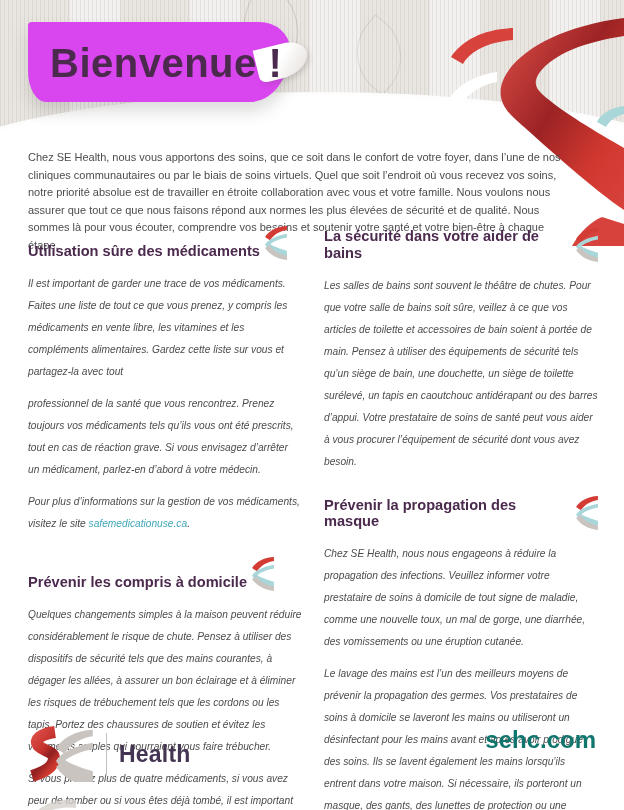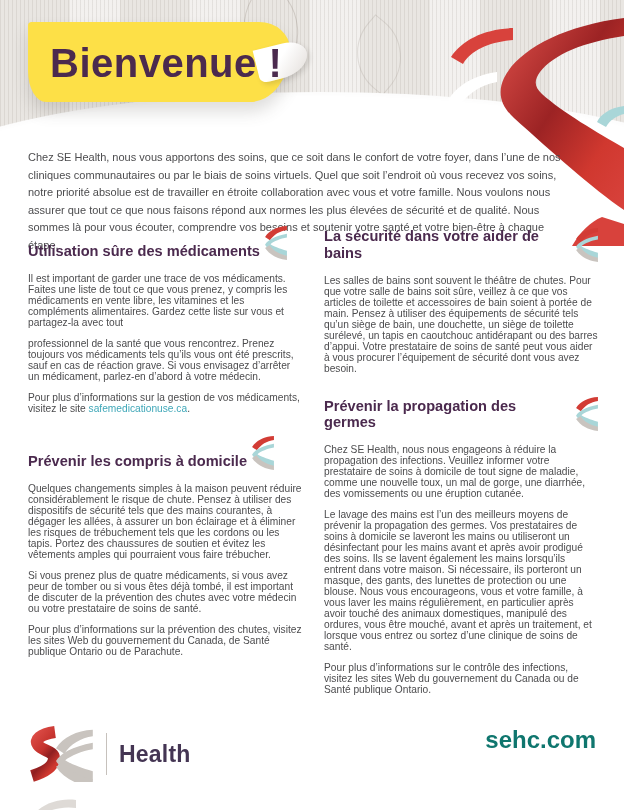--- a/index.html
+++ b/index.html
@@ -25,21 +25,21 @@
   .leaf-1{width:70px;height:70px;left:235px;top:-6px;}
   .leaf-2{width:56px;height:56px;left:350px;top:26px;border-color:rgba(140,128,118,.2);}
   .leaf-3{width:64px;height:64px;left:120px;top:40px;border-color:rgba(140,128,118,.16);}
   .header-curve{
     position:absolute;left:-120px;top:92px;width:880px;height:220px;
     background:#ffffff;border-radius:50%;
     box-shadow:0 -4px 10px rgba(90,80,75,.10) inset;
   }
   .banner{
     position:absolute;left:28px;top:22px;width:262px;height:80px;
-    background:#fde047;
+    background:#d946ef;
     border-radius:4px 34px 44px 20px / 4px 30px 58px 34px;
     box-shadow:0 10px 16px rgba(80,70,65,.18);
   }
   .banner-curl{
     position:absolute;right:-18px;top:22px;width:52px;height:34px;
     background:linear-gradient(135deg,#ffffff 45%,#e2ddd9 100%);
     border-radius:0 70% 100% 30%;
     transform:rotate(-14deg);
     box-shadow:2px 3px 5px rgba(80,70,65,.18);
   }
@@ -60,21 +60,21 @@
     display:flex;gap:22px;
   }
   .col{flex:1 1 0;min-width:0;}
   h2.sec-heading{
     display:flex;align-items:flex-end;gap:5px;
     margin:0 0 13px 0;
     font-size:14.6px;font-weight:bold;color:#4b2a4e;line-height:1.15;
   }
   h2.sec-heading .mark{flex:0 0 auto;margin-top:-3px;}
   .sec{margin-bottom:24px;}
-  .sec p{margin:0 0 10px 0;font-size:10.2px;line-height:11px;color:#4c4c4e;}
+  .sec p{margin:0 0 10px 0;font-size:10.2px;line-height:22px;color:#4c4c4e;font-style:italic;}
   .sec p:last-child{margin-bottom:0;}
   a.link{color:#3fa7b8;text-decoration:none;cursor:pointer;}
   
   .footer{
     position:absolute;left:28px;right:28px;bottom:28px;
     display:flex;justify-content:space-between;align-items:flex-start;
   }
   .brand{display:flex;align-items:center;gap:12px;}
   .brand-divider{width:1px;height:42px;background:#c6c1bc;}
   .brand-name{font-size:23px;font-weight:bold;color:#443553;letter-spacing:.2px;}
@@ -127,21 +127,21 @@
     <div class="sec">
       <h2 class="sec-heading">
         <span>Utilisation sûre des médicaments</span>
         <svg class="mark" viewBox="0 0 40 64" width="22" height="35" aria-hidden="true">
           <path fill="#D23C35" d="M40,2 C22,3 8,10 0,22 L9,28 C16,17 27,11 40,9 Z"></path>
           <path fill="#A9D6D8" d="M40,16 C18,20 4,28 0,36 C6,46 22,54 40,57 L40,47 C26,43 14,38 10,35 C16,30 28,25 40,23 Z"></path>
           <path fill="#C9C4BF" d="M0,42 L8,37 C15,47 27,54 40,56 L40,64 C22,62 8,54 0,42 Z"></path>
         </svg>
       </h2>
       <p>Il est important de garder une trace de vos médicaments. Faites une liste de tout ce que vous prenez, y compris les médicaments en vente libre, les vitamines et les compléments alimentaires. Gardez cette liste sur vous et partagez-la avec tout</p>
-      <p>professionnel de la santé que vous rencontrez. Prenez toujours vos médicaments tels qu’ils vous ont été prescrits, sauf en cas de réaction grave. Si vous envisagez d’arrêter un médicament, parlez-en d’abord à votre médecin.</p>
+      <p>professionnel de la santé que vous rencontrez. Prenez toujours vos médicaments tels qu’ils vous ont été prescrits, tout en cas de réaction grave. Si vous envisagez d’arrêter un médicament, parlez-en d’abord à votre médecin.</p>
       <p><span>Pour plus d’informations sur la gestion de vos médicaments, visitez le site </span><a class="link">safemedicationuse.ca</a><span>.</span></p>
     </div>
 
     <div class="sec">
       <h2 class="sec-heading">
         <span>Prévenir les compris à domicile</span>
         <svg class="mark" viewBox="0 0 40 64" width="22" height="35" aria-hidden="true">
           <path fill="#D23C35" d="M40,2 C22,3 8,10 0,22 L9,28 C16,17 27,11 40,9 Z"></path>
           <path fill="#A9D6D8" d="M40,16 C18,20 4,28 0,36 C6,46 22,54 40,57 L40,47 C26,43 14,38 10,35 C16,30 28,25 40,23 Z"></path>
           <path fill="#C9C4BF" d="M0,42 L8,37 C15,47 27,54 40,56 L40,64 C22,62 8,54 0,42 Z"></path>
@@ -163,21 +163,21 @@
           <path fill="#D23C35" d="M40,2 C22,3 8,10 0,22 L9,28 C16,17 27,11 40,9 Z"></path>
           <path fill="#A9D6D8" d="M40,16 C18,20 4,28 0,36 C6,46 22,54 40,57 L40,47 C26,43 14,38 10,35 C16,30 28,25 40,23 Z"></path>
           <path fill="#C9C4BF" d="M0,42 L8,37 C15,47 27,54 40,56 L40,64 C22,62 8,54 0,42 Z"></path>
         </svg>
       </h2>
       <p>Les salles de bains sont souvent le théâtre de chutes. Pour que votre salle de bains soit sûre, veillez à ce que vos articles de toilette et accessoires de bain soient à portée de main. Pensez à utiliser des équipements de sécurité tels qu’un siège de bain, une douchette, un siège de toilette surélevé, un tapis en caoutchouc antidérapant ou des barres d’appui. Votre prestataire de soins de santé peut vous aider à vous procurer l’équipement de sécurité dont vous avez besoin.</p>
     </div>
 
     <div class="sec">
       <h2 class="sec-heading">
-        <span>Prévenir la propagation des germes</span>
+        <span>Prévenir la propagation des masque</span>
         <svg class="mark" viewBox="0 0 40 64" width="22" height="35" aria-hidden="true">
           <path fill="#D23C35" d="M40,2 C22,3 8,10 0,22 L9,28 C16,17 27,11 40,9 Z"></path>
           <path fill="#A9D6D8" d="M40,16 C18,20 4,28 0,36 C6,46 22,54 40,57 L40,47 C26,43 14,38 10,35 C16,30 28,25 40,23 Z"></path>
           <path fill="#C9C4BF" d="M0,42 L8,37 C15,47 27,54 40,56 L40,64 C22,62 8,54 0,42 Z"></path>
         </svg>
       </h2>
       <p>Chez SE Health, nous nous engageons à réduire la propagation des infections. Veuillez informer votre prestataire de soins à domicile de tout signe de maladie, comme une nouvelle toux, un mal de gorge, une diarrhée, des vomissements ou une éruption cutanée.</p>
       <p>Le lavage des mains est l’un des meilleurs moyens de prévenir la propagation des germes. Vos prestataires de soins à domicile se laveront les mains ou utiliseront un désinfectant pour les mains avant et après avoir prodigué des soins. Ils se lavent également les mains lorsqu’ils entrent dans votre maison. Si nécessaire, ils porteront un masque, des gants, des lunettes de protection ou une blouse. Nous vous encourageons, vous et votre famille, à vous laver les mains régulièrement, en particulier après avoir touché des animaux domestiques, manipulé des ordures, vous être mouché, avant et après un traitement, et lorsque vous entrez ou sortez d’une clinique de soins de santé.</p>
       <p>Pour plus d’informations sur le contrôle des infections, visitez les sites Web du gouvernement du Canada ou de Santé publique Ontario.</p>
     </div>

